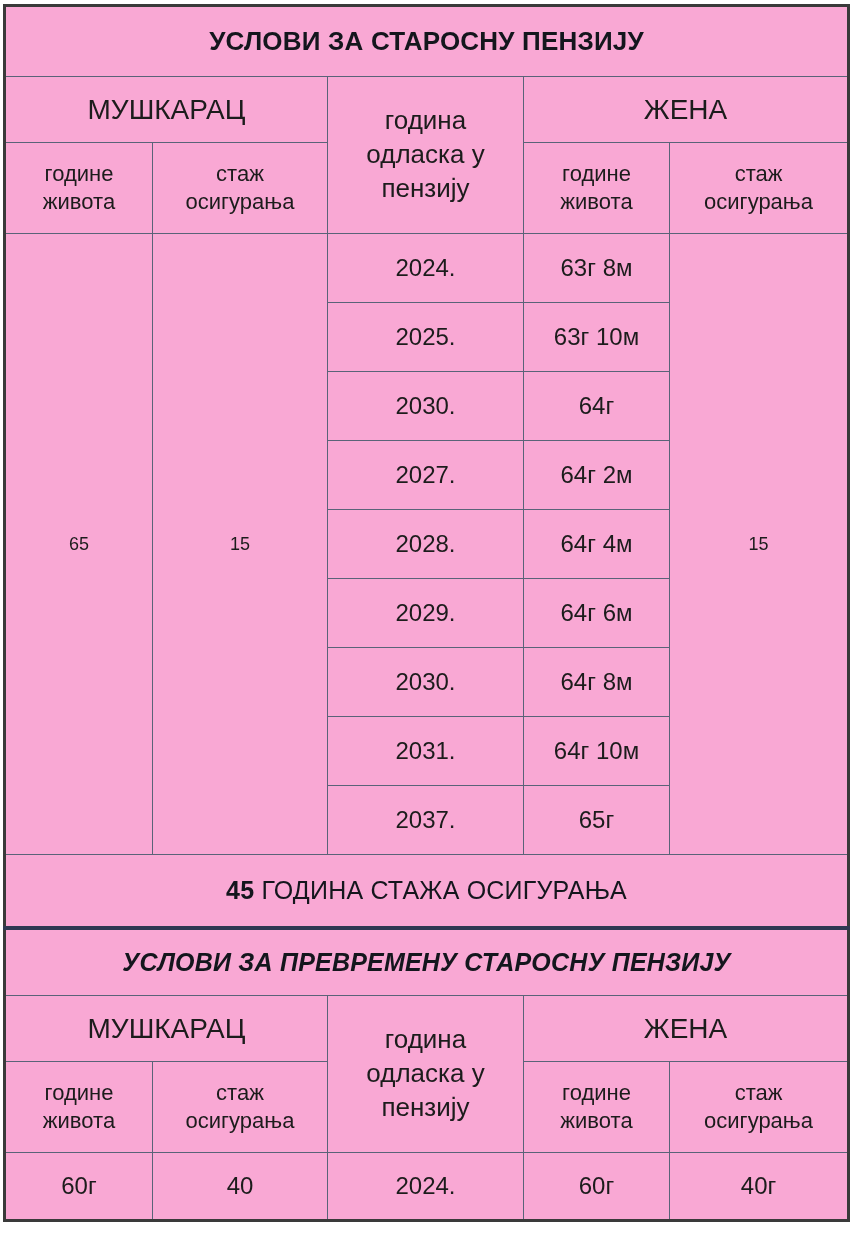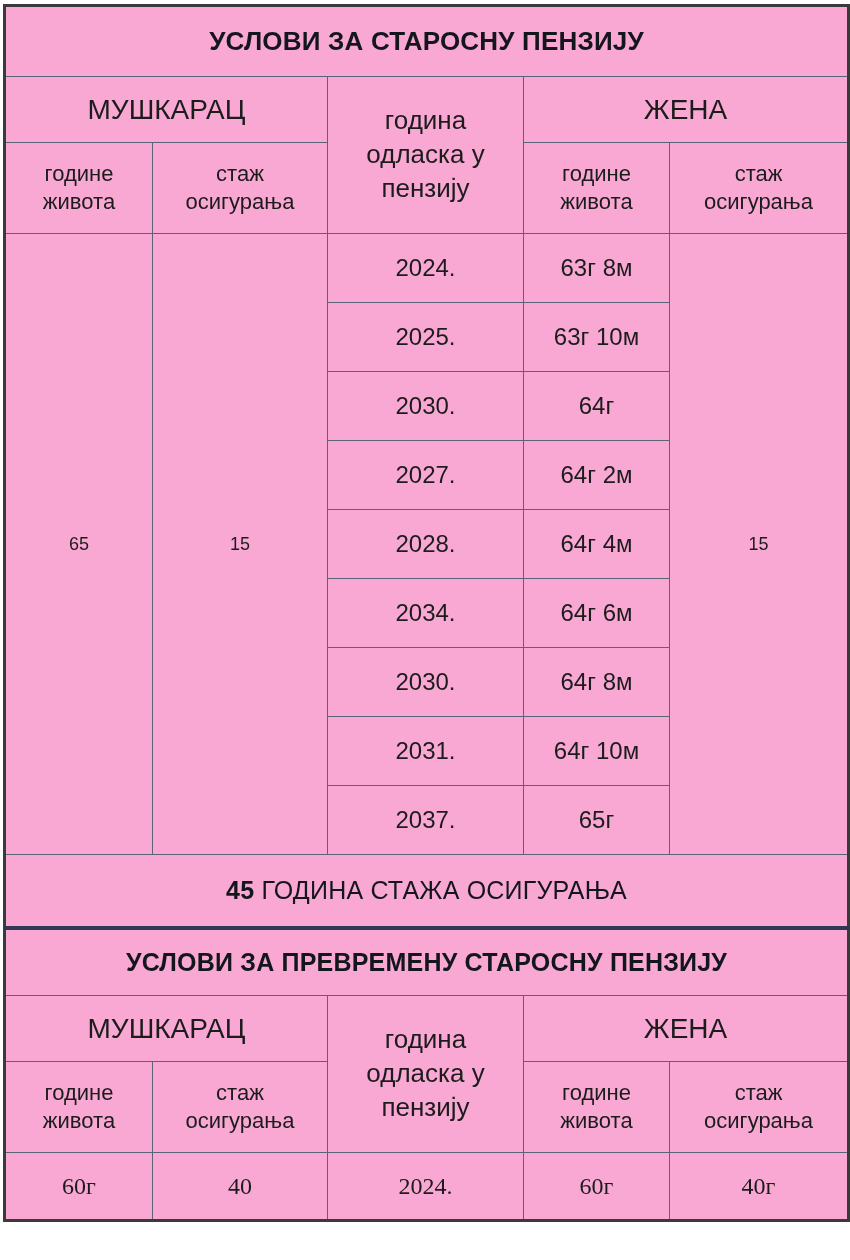--- a/index.html
+++ b/index.html
@@ -41,41 +41,42 @@
 
   
   col.c1 { width: 148px; }
   col.c2 { width: 175px; }
   col.c3 { width: 196px; }
   col.c4 { width: 146px; }
   col.c5 { width: 179px; }
 
   
   .frame-top    { border-top: 3px solid #3a3a3a !important; }
-  .frame-bottom { border-bottom: 3px solid #3a3a3a !important; font-family: Liberation Serif, serif; }
+  .frame-bottom { border-bottom: 3px solid #3a3a3a !important; }
   .frame-left   { border-left: 3px solid #3a3a3a !important; }
   .frame-right  { border-right: 3px solid #3a3a3a !important; }
 
   
   .title-cell {
     height: 71px;
     font-size: 26px;
     font-weight: bold;
     letter-spacing: 0.2px;
     color: #14161d;
     background: #fdfdfb;
   }
   .title-cell-2 {
     height: 68px;
     font-size: 25px;
     font-weight: bold;
     letter-spacing: 0.2px;
     color: #14161d;
     border-top: 4px solid #2f3852 !important;
     background: #fdfdfb;
+    font-style: italic;
   }
 
   
   .grp-cell {
     height: 66px;
     font-size: 28px;
     font-weight: normal;
     color: #1c1c1c;
   }
 
@@ -203,21 +204,21 @@
         <td class="data-cell plain">2027.</td>
         <td class="data-cell plain">64г 2м</td>
       </tr>
 
       <tr>
         <td class="data-cell shade">2028.</td>
         <td class="data-cell shade">64г 4м</td>
       </tr>
 
       <tr>
-        <td class="data-cell plain">2034.</td>
+        <td class="data-cell plain">2029.</td>
         <td class="data-cell plain">64г 6м</td>
       </tr>
 
       <tr>
         <td class="data-cell shade">2030.</td>
         <td class="data-cell shade">64г 8м</td>
       </tr>
 
       <tr>
         <td class="data-cell plain">2031.</td>

